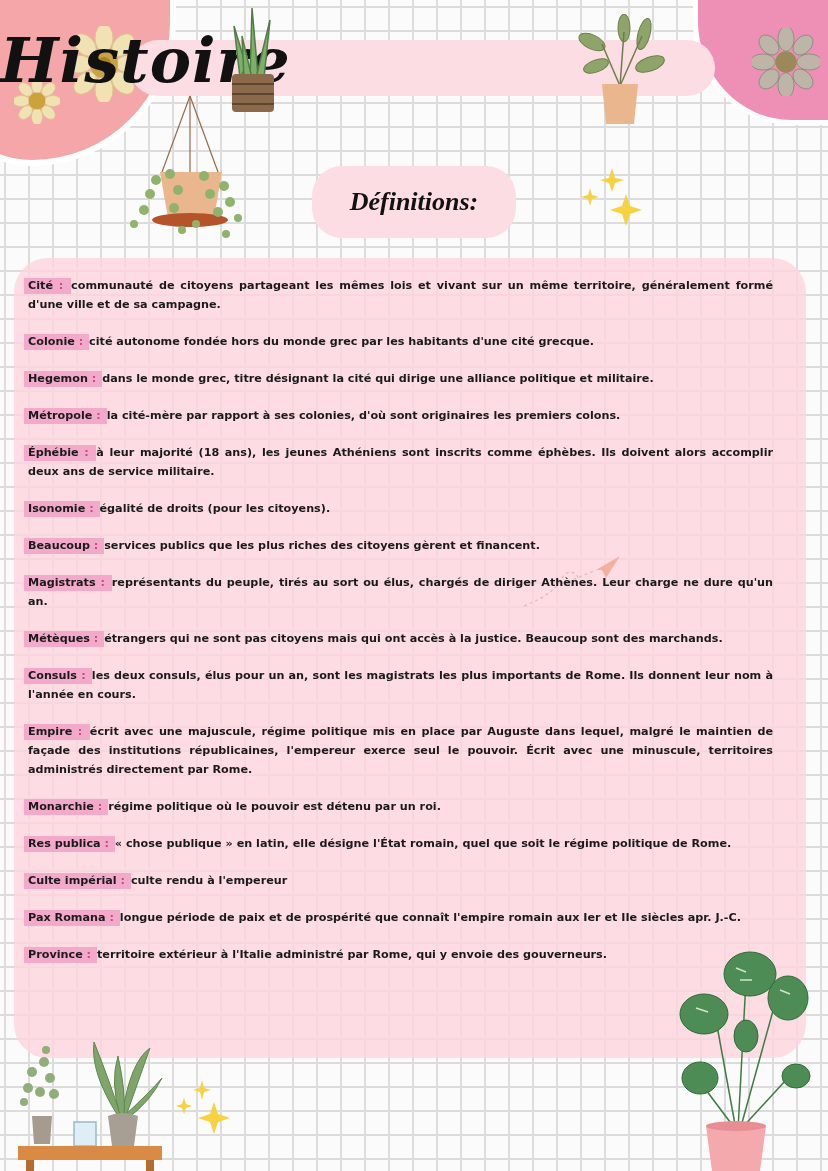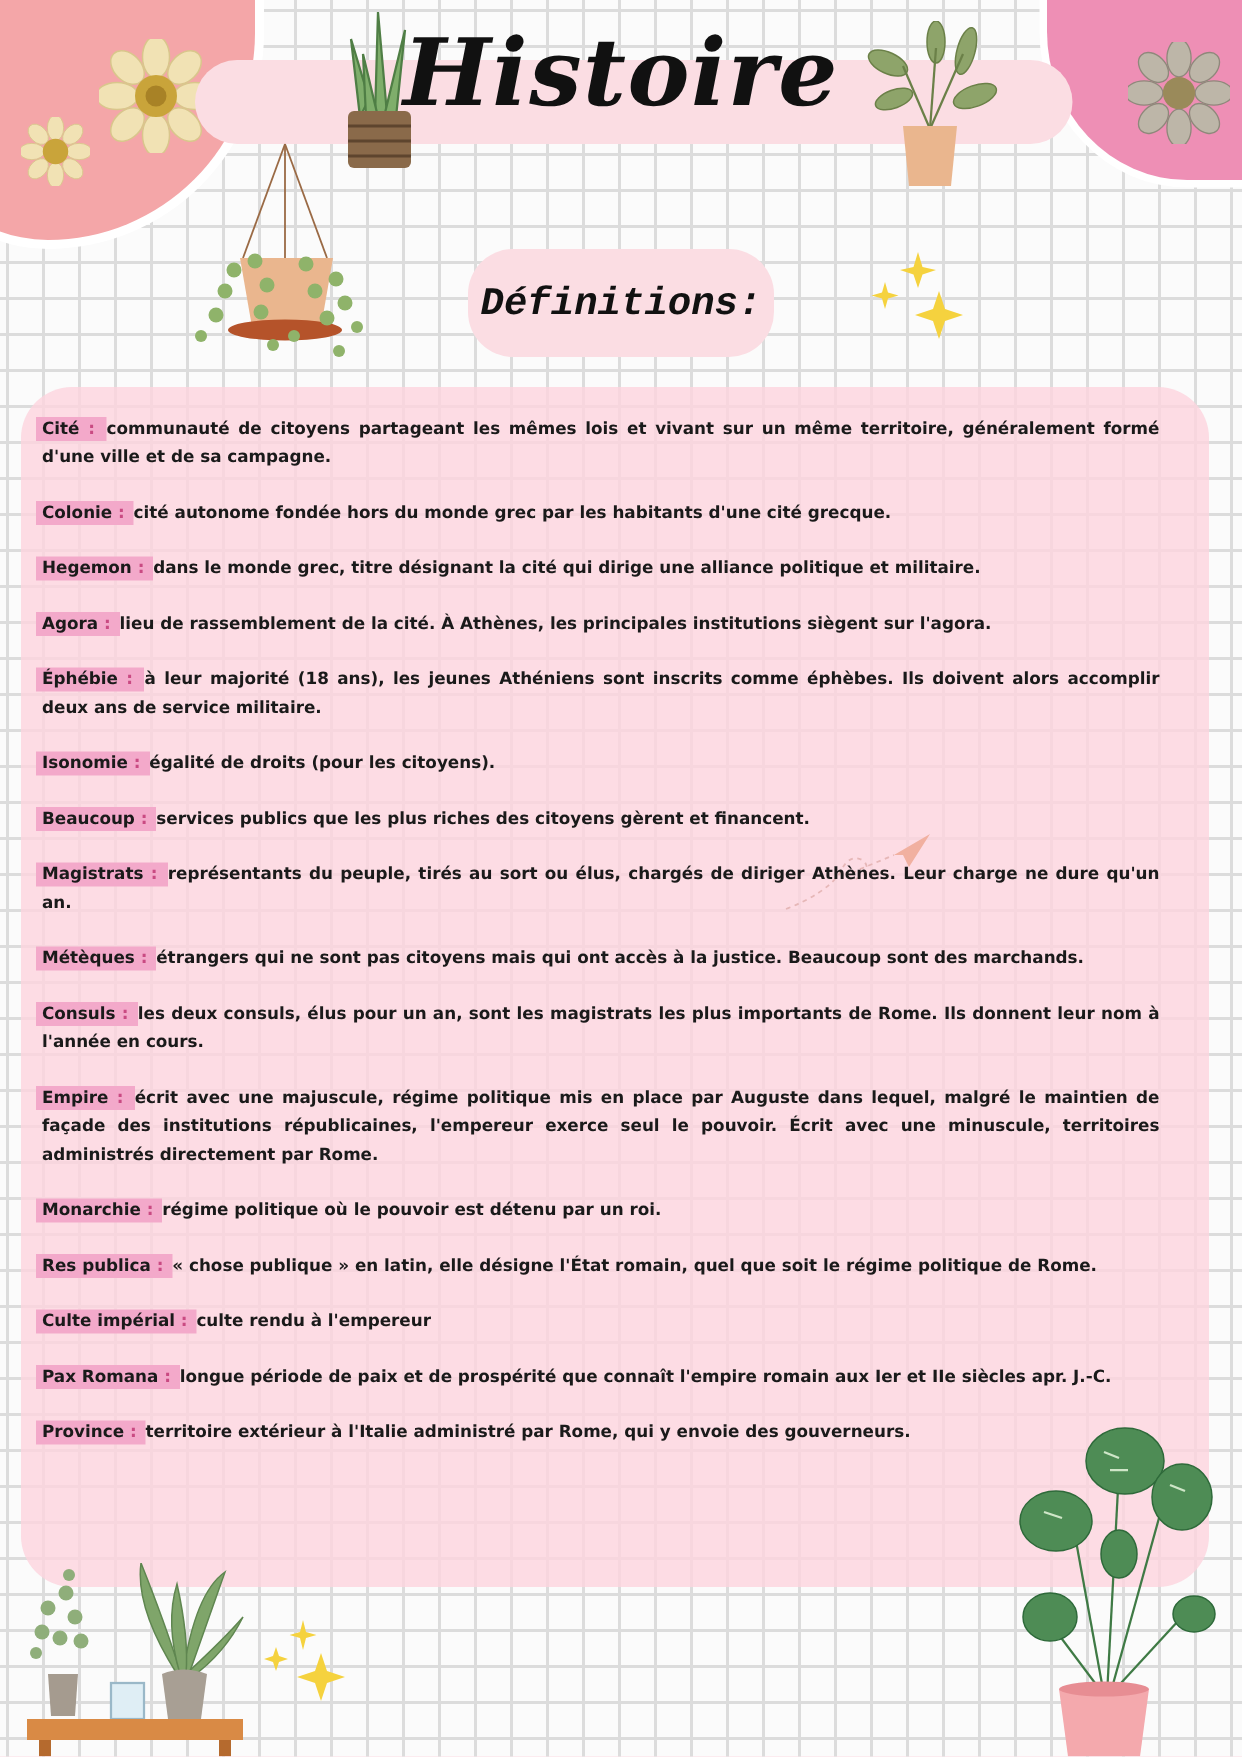--- a/index.html
+++ b/index.html
@@ -28,31 +28,31 @@
     background: #ee8fb5; border-radius: 0 0 0 55%;
     box-shadow: 0 0 0 5px #fff;
   }
 
   
   .title-band {
     left: 130px; top: 40px; width: 585px; height: 56px;
     background: #fbdde3; border-radius: 28px;
   }
   .title {
-    left: 0; width: 828px; top: 12px; text-align: center;
+    left: 0; width: 828px; top: 24px; 
     font-family: "DejaVu Serif", serif; font-style: italic; font-weight: bold;
     font-size: 62px; letter-spacing: 1px; color: #111;
   }
   .subtitle-pill {
     left: 312px; top: 166px; width: 204px; height: 72px;
     background: #fbdde3; border-radius: 30px;
     display: flex; align-items: center; justify-content: center;
   }
   .subtitle {
-    font-family: Liberation Mono, monospace; font-style: italic; font-weight: bold;
+    font-family: Liberation Serif, serif; font-style: italic; font-weight: bold;
     font-size: 26px; color: #111;
   }
 
   
   .card {
     left: 14px; top: 258px; width: 792px; height: 800px;
     background: rgba(252, 212, 222, 0.82);
     border-radius: 34px;
   }
   .defs {
@@ -195,21 +195,21 @@
 
 <svg class="abs" style="left:520px;top:552px" width="104" height="58" viewBox="0 0 104 58">
   <path d="M4 54 Q30 44 40 30 Q46 16 56 22 Q62 30 50 34 Q40 34 52 28 L76 18" fill="none" stroke="#e6b7b7" stroke-width="1.2" stroke-dasharray="3 3"></path>
   <path d="M76 18 L100 4 L86 26 L82 18 Z" fill="#f1b0a0"></path>
 </svg>
 
 <div class="abs defs">
   <p class="def"><span class="term"><span>Cité</span><span class="colon"> : </span></span><span class="text">communauté de citoyens partageant les mêmes lois et vivant sur un même territoire, généralement formé d'une ville et de sa campagne.</span></p>
   <p class="def"><span class="term"><span>Colonie</span><span class="colon"> : </span></span><span class="text">cité autonome fondée hors du monde grec par les habitants d'une cité grecque.</span></p>
   <p class="def"><span class="term"><span>Hegemon</span><span class="colon"> : </span></span><span class="text">dans le monde grec, titre désignant la cité qui dirige une alliance politique et militaire.</span></p>
-  <p class="def"><span class="term"><span>Agora</span><span class="colon"> : </span></span><span class="text">lieu de rassemblement de la cité. À Athènes, les principales institutions siègent sur l'agora.</span></p>
+  <p class="def"><span class="term"><span>Métropole</span><span class="colon"> : </span></span><span class="text">la cité-mère par rapport à ses colonies, d'où sont originaires les premiers colons.</span></p>
   <p class="def"><span class="term"><span>Éphébie</span><span class="colon"> : </span></span><span class="text">à leur majorité (18 ans), les jeunes Athéniens sont inscrits comme éphèbes. Ils doivent alors accomplir deux ans de service militaire.</span></p>
   <p class="def"><span class="term"><span>Isonomie</span><span class="colon"> : </span></span><span class="text">égalité de droits (pour les citoyens).</span></p>
   <p class="def"><span class="term"><span>Beaucoup</span><span class="colon"> : </span></span><span class="text">services publics que les plus riches des citoyens gèrent et financent.</span></p>
   <p class="def"><span class="term"><span>Magistrats</span><span class="colon"> : </span></span><span class="text">représentants du peuple, tirés au sort ou élus, chargés de diriger Athènes. Leur charge ne dure qu'un an.</span></p>
   <p class="def"><span class="term"><span>Métèques</span><span class="colon"> : </span></span><span class="text">étrangers qui ne sont pas citoyens mais qui ont accès à la justice. Beaucoup sont des marchands.</span></p>
   <p class="def"><span class="term"><span>Consuls</span><span class="colon"> : </span></span><span class="text">les deux consuls, élus pour un an, sont les magistrats les plus importants de Rome. Ils donnent leur nom à l'année en cours.</span></p>
   <p class="def"><span class="term"><span>Empire</span><span class="colon"> : </span></span><span class="text">écrit avec une majuscule, régime politique mis en place par Auguste dans lequel, malgré le maintien de façade des institutions républicaines, l'empereur exerce seul le pouvoir. Écrit avec une minuscule, territoires administrés directement par Rome.</span></p>
   <p class="def"><span class="term"><span>Monarchie</span><span class="colon"> : </span></span><span class="text">régime politique où le pouvoir est détenu par un roi.</span></p>
   <p class="def"><span class="term"><span>Res publica</span><span class="colon"> : </span></span><span class="text">« chose publique » en latin, elle désigne l'État romain, quel que soit le régime politique de Rome.</span></p>
   <p class="def"><span class="term"><span>Culte impérial</span><span class="colon"> : </span></span><span class="text">culte rendu à l'empereur</span></p>

